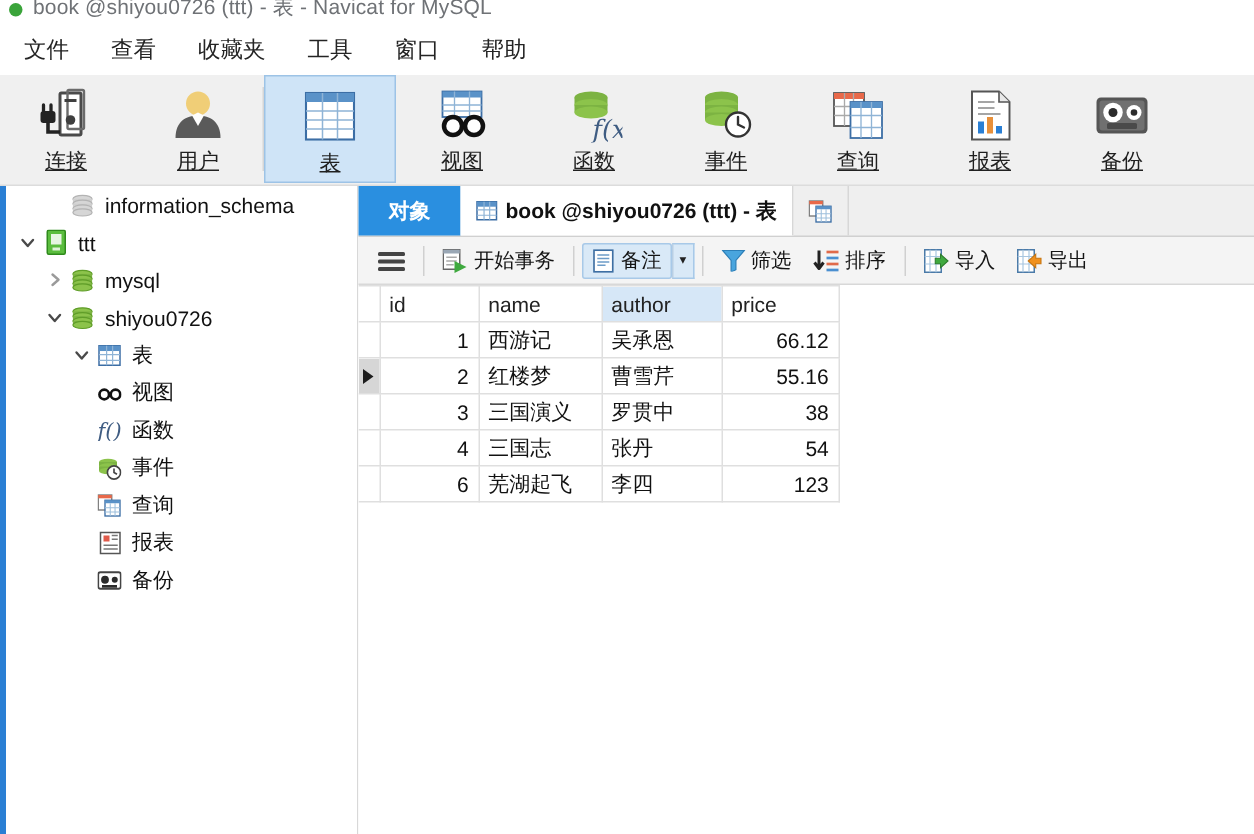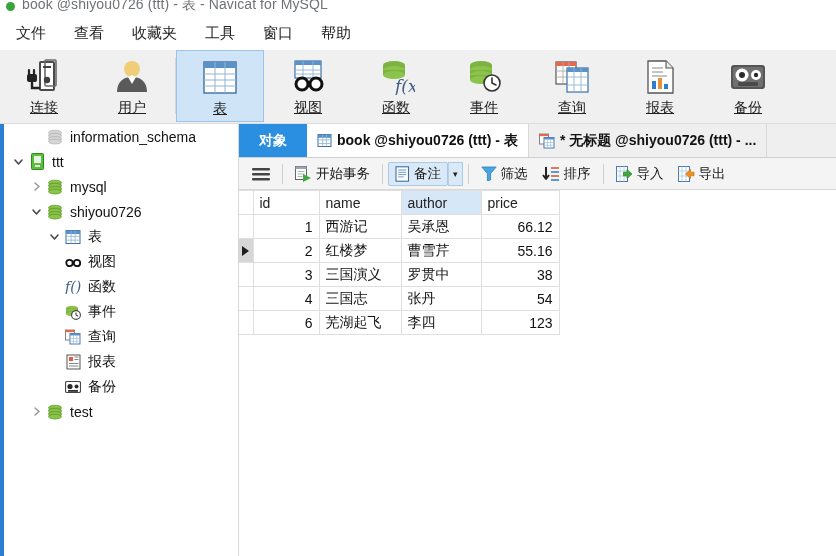--- a/index.html
+++ b/index.html
@@ -441,40 +441,20 @@
         <div class="tico">
           <svg width="16" height="14" viewBox="0 0 16 14" xmlns="http://www.w3.org/2000/svg">
             <rect x="0.5" y="1.5" width="15" height="11" rx="1.5" fill="#fff" stroke="#444" stroke-width="1.2"></rect>
             <circle cx="5" cy="6.5" r="2.6" fill="#2b2b2b"></circle>
             <circle cx="11.5" cy="6.5" r="2" fill="#2b2b2b"></circle>
             <rect x="3" y="10" width="10" height="1.8" fill="#2b2b2b"></rect>
           </svg>
         </div>
         <div class="tlabel">备份</div>
       </div>
-      <div class="tree-row">
-        <div style="width: 24px; flex: 0 0 24px;"></div>
-        <div class="tw">
-          <svg width="11" height="11" viewBox="0 0 11 11" xmlns="http://www.w3.org/2000/svg">
-            <path d="M4 2 L8 5.5 L4 9" stroke="#9a9a9a" stroke-width="1.6" fill="none" stroke-linecap="round" stroke-linejoin="round"></path>
-          </svg>
-        </div>
-        <div class="tico">
-          <svg width="16" height="16" viewBox="0 0 16 16" xmlns="http://www.w3.org/2000/svg">
-            <ellipse cx="8" cy="3.6" rx="6.4" ry="2.4" fill="#8cc34b" stroke="#5f9d28" stroke-width="0.8"></ellipse>
-            <rect x="1.6" y="3.6" width="12.8" height="3.2" fill="#7cb342"></rect>
-            <ellipse cx="8" cy="6.8" rx="6.4" ry="2.4" fill="#8cc34b" stroke="#5f9d28" stroke-width="0.8"></ellipse>
-            <rect x="1.6" y="6.8" width="12.8" height="3.2" fill="#7cb342"></rect>
-            <ellipse cx="8" cy="10" rx="6.4" ry="2.4" fill="#8cc34b" stroke="#5f9d28" stroke-width="0.8"></ellipse>
-            <rect x="1.6" y="10" width="12.8" height="2.6" fill="#7cb342"></rect>
-            <ellipse cx="8" cy="12.6" rx="6.4" ry="2.4" fill="#8cc34b" stroke="#5f9d28" stroke-width="0.8"></ellipse>
-          </svg>
-        </div>
-        <div class="tlabel">test</div>
-      </div>
     </div>
 
   <div class="rightpane">
     <div class="tabstrip" id="tabstrip">
         <div class="tab obj">
           <span style="overflow: hidden; text-overflow: ellipsis;">对象</span>
         </div>
         <div class="tab current">
           <span style="display: flex;">
             <svg width="15" height="15" viewBox="0 0 15 15" xmlns="http://www.w3.org/2000/svg">
@@ -488,21 +468,20 @@
         <div class="tab">
           <span style="display: flex;">
             <svg width="16" height="16" viewBox="0 0 16 16" xmlns="http://www.w3.org/2000/svg">
               <rect x="0.5" y="1" width="9" height="10" fill="#fff" stroke="#777" stroke-width="0.9"></rect>
               <rect x="0.5" y="1" width="9" height="2.2" fill="#e8694a"></rect>
               <rect x="5" y="4.5" width="10" height="10.5" fill="#fff" stroke="#3c6ea5" stroke-width="0.9"></rect>
               <rect x="5" y="4.5" width="10" height="2" fill="#5a92c8"></rect>
               <path d="M8.5 6.5 V15 M11.7 6.5 V15 M5 9.5 H15 M5 12.3 H15" stroke="#9dbfdc" stroke-width="0.7"></path>
             </svg>
           </span>
-          <span style="overflow: hidden; text-overflow: ellipsis;">* 无标题 @shiyou0726 (ttt) - ...</span>
         </div>
       </div>
     <div class="datatoolbar" id="datatoolbar">
         <div class="dtb">
           <svg width="18" height="14" viewBox="0 0 18 14" xmlns="http://www.w3.org/2000/svg">
             <rect x="0" y="1" width="18" height="2.6" rx="1" fill="#444"></rect>
             <rect x="0" y="6" width="18" height="2.6" rx="1" fill="#444"></rect>
             <rect x="0" y="11" width="18" height="2.6" rx="1" fill="#444"></rect>
           </svg>
         </div>

